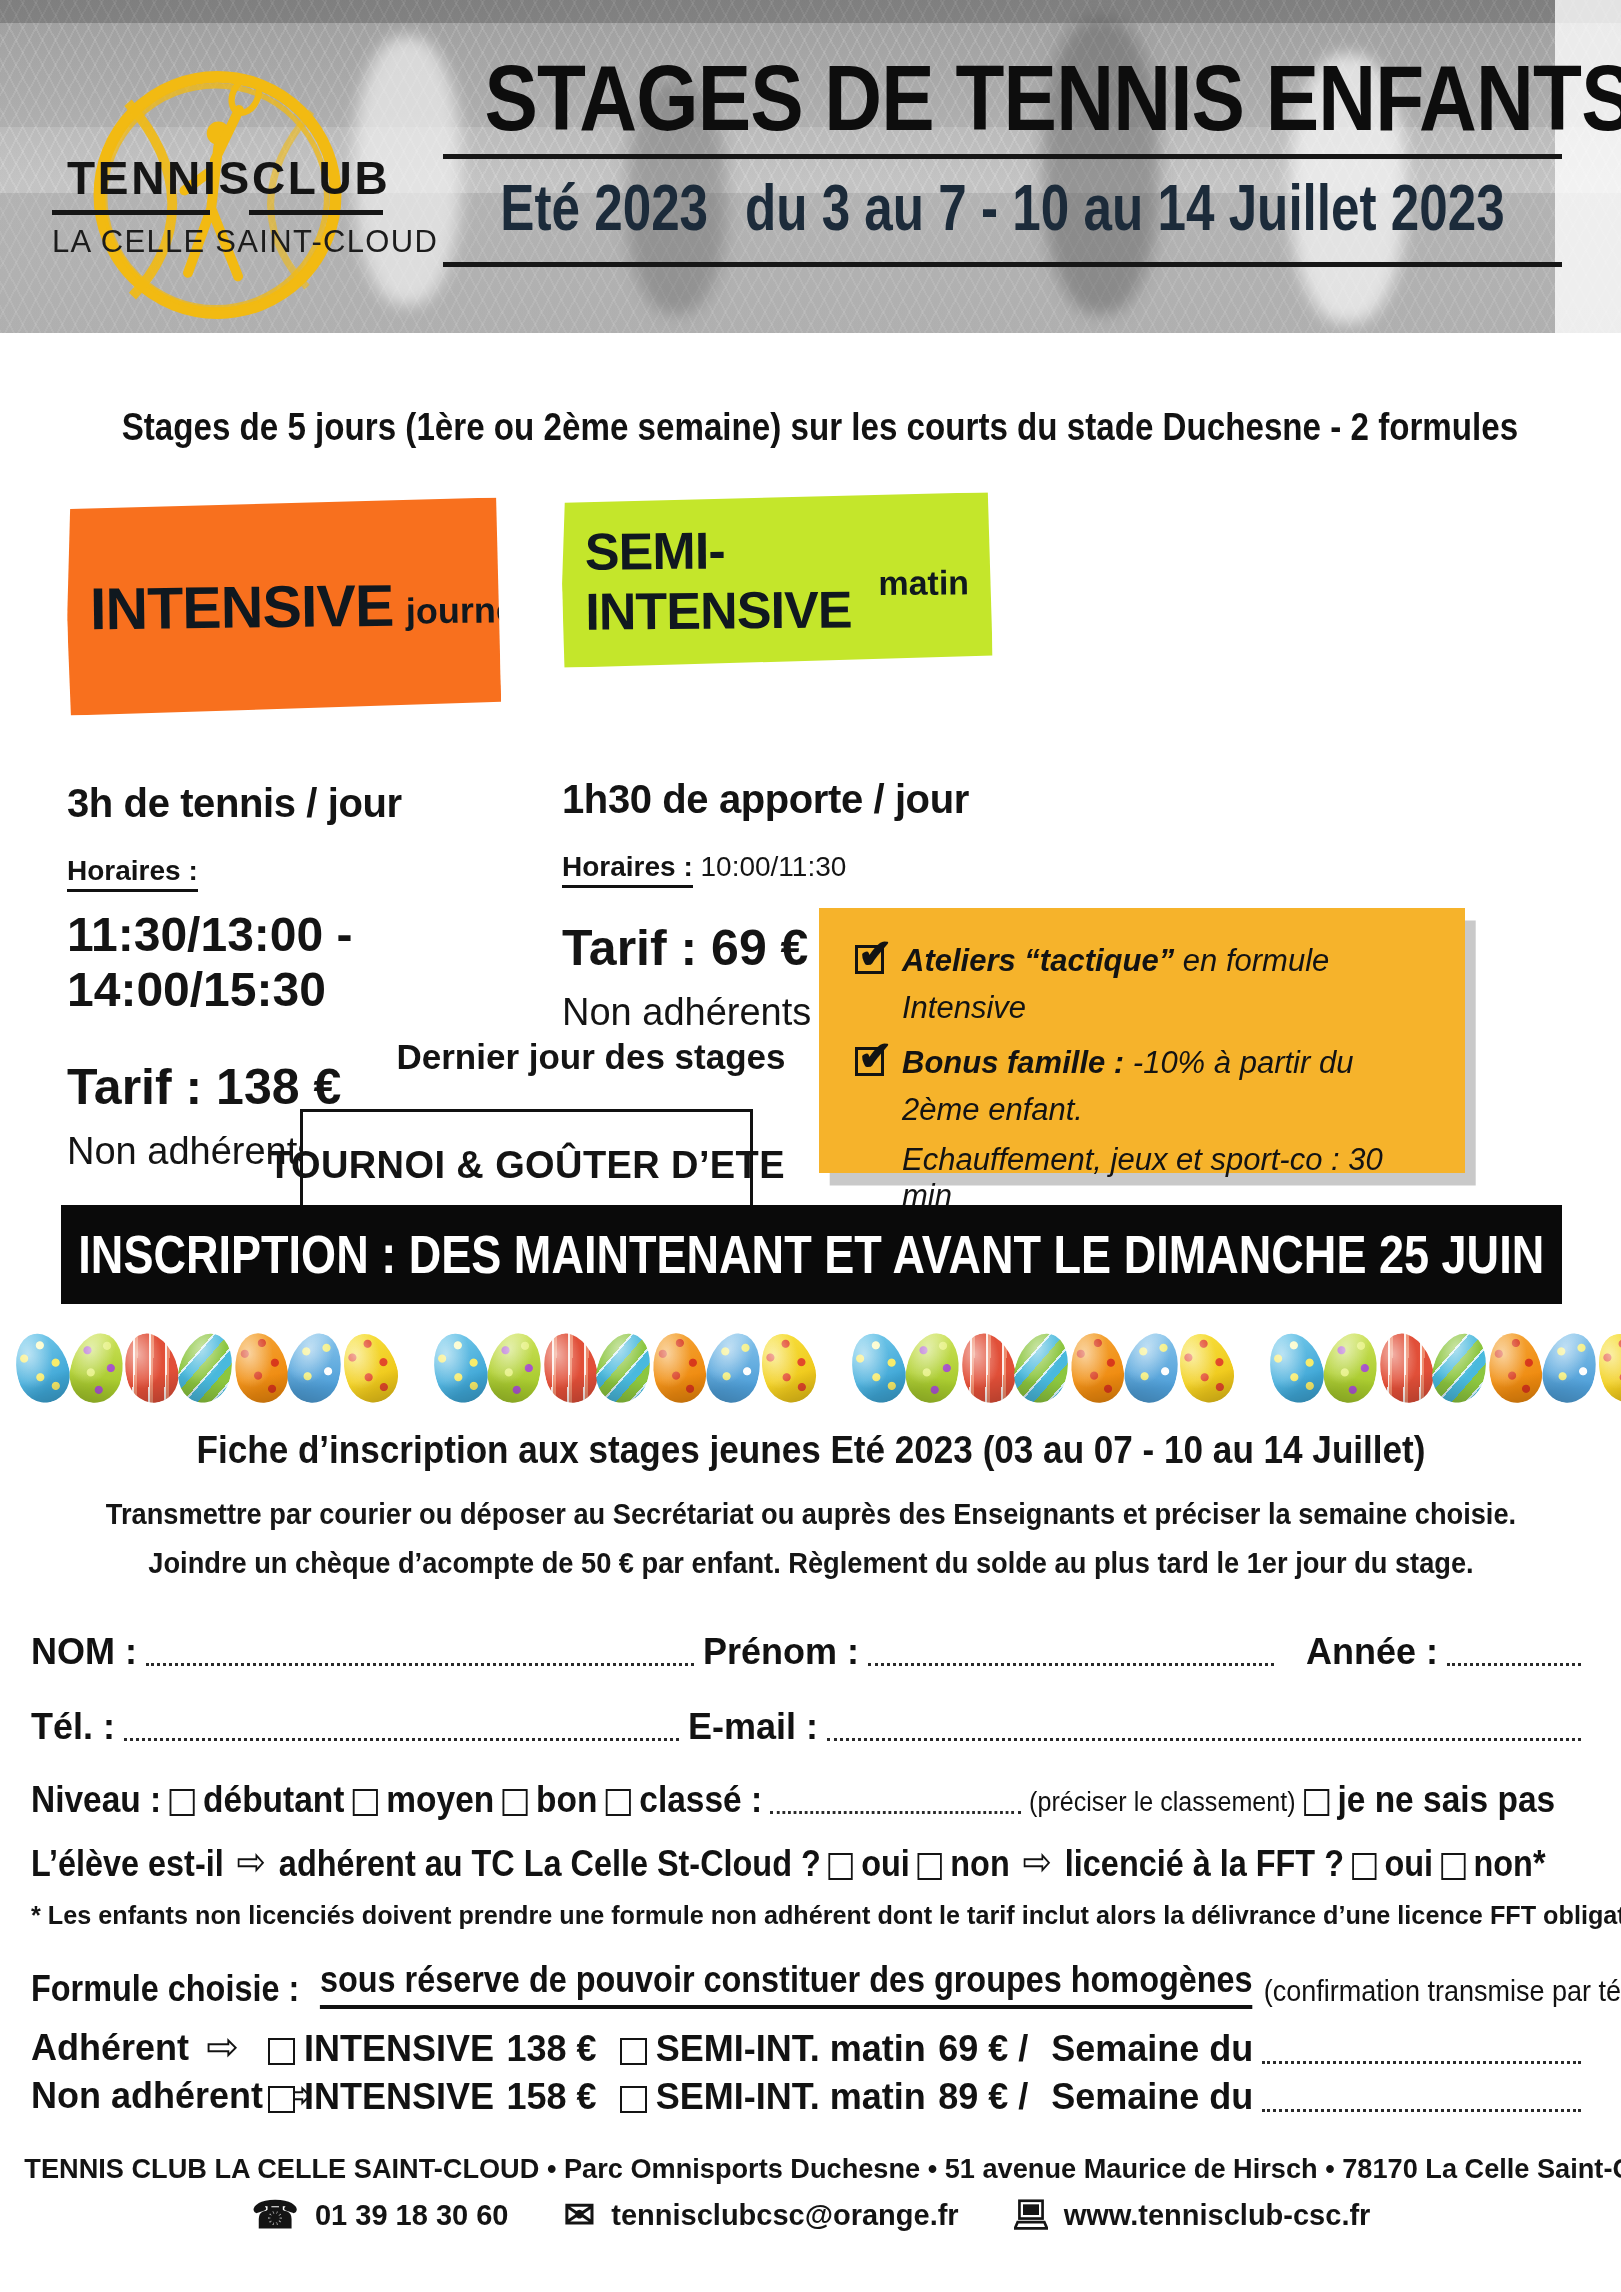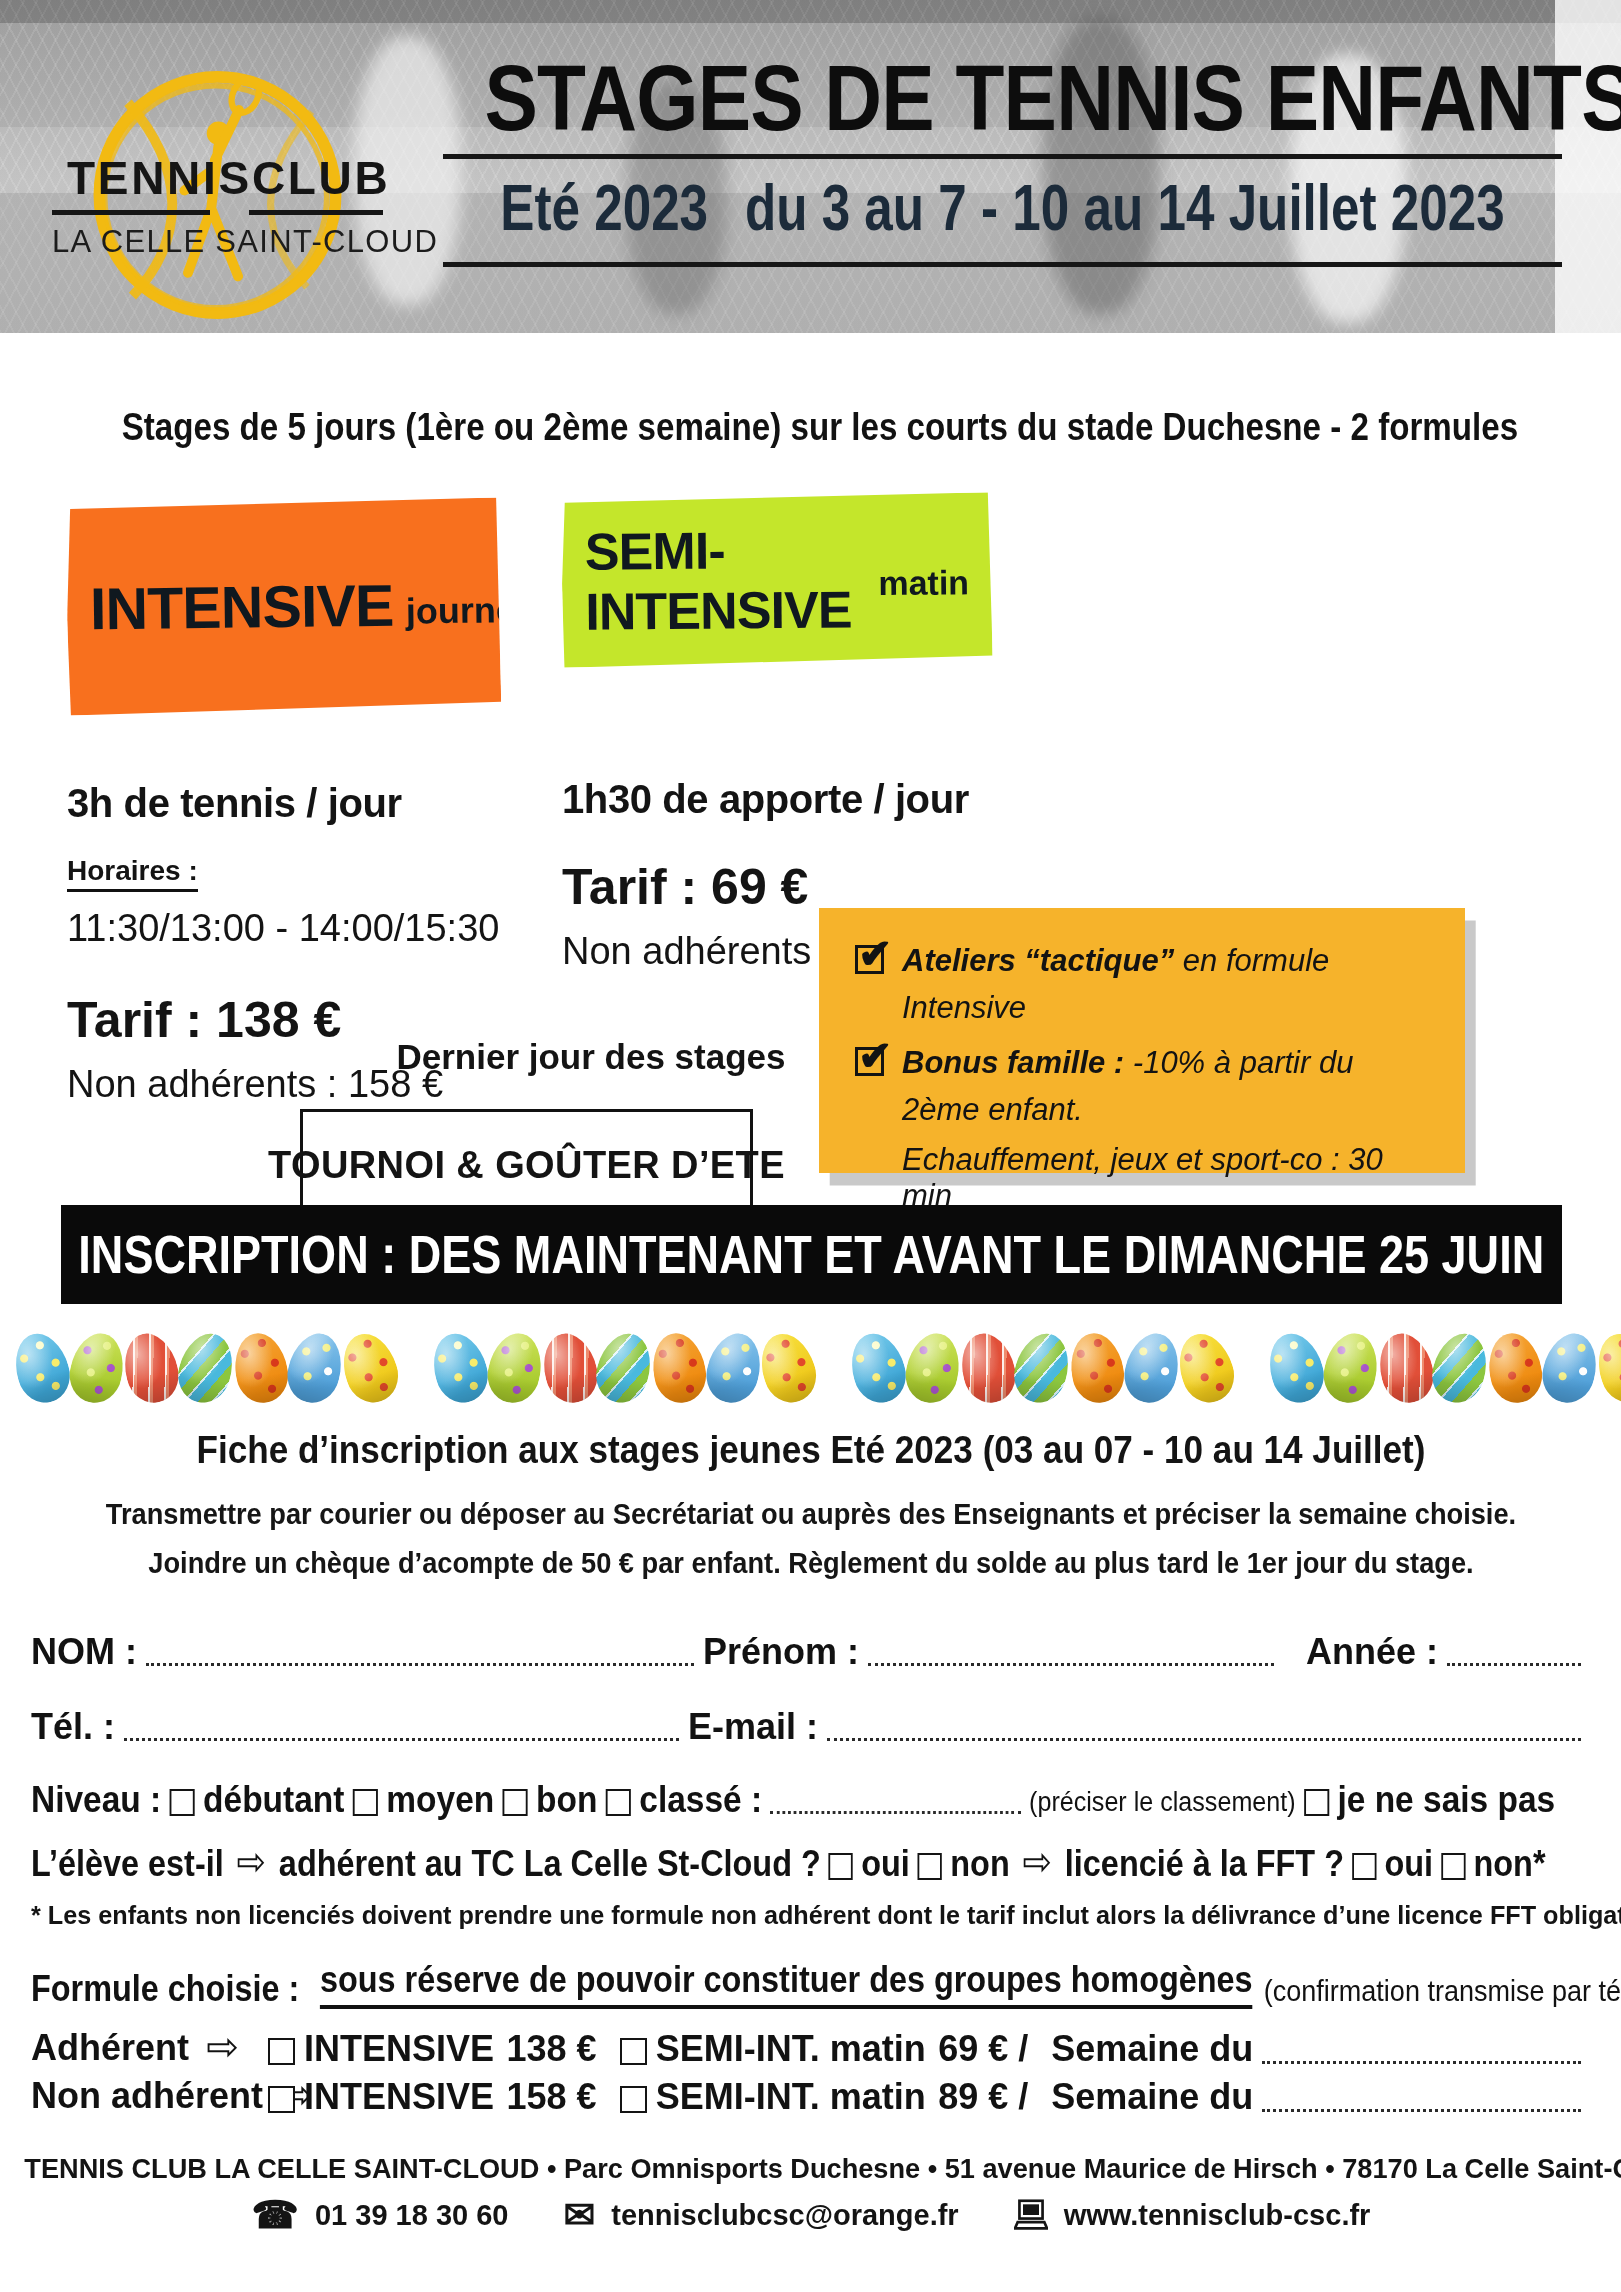--- a/index.html
+++ b/index.html
@@ -57,21 +57,21 @@
       clip-path:polygon(.8% 4%,99.2% 0%,100% 95%,.4% 100%,0 52%);}
   .tag-semi .big{font-size:52px;} .tag-semi .small{font-size:34px;margin-top:9px;}
 
   
   .col-left{position:absolute;left:67px;top:781px;width:475px;}
   .col-right{position:absolute;left:562px;top:777px;width:502px;}
   .h-line{font-size:40px;font-weight:800;letter-spacing:-0.4px;}
   .horaires{margin-top:29px;font-size:28px;font-weight:700;}
   .horaires .u{border-bottom:3.6px solid #111;padding-bottom:2.7px;}
   .horaires .plain{font-weight:500;}
-  .times{margin-top:19.7px;font-size:38px;font-weight:400;}
+  .times{margin-top:19.7px;font-size:48px;font-weight:700;}
   .note{margin-top:16px;font-size:27px;font-weight:700;line-height:1.3;}
   .tarif{margin-top:41px;font-size:50px;font-weight:700;}
   .tarif-r{margin-top:36px;font-size:50px;font-weight:700;}
   .nonadh{margin-top:14.3px;font-size:38px;font-weight:500;}
 
   
   .bonus{position:absolute;left:819px;top:908px;width:646px;height:265px;background:#F6B32B;
          box-shadow:10.7px 12.5px 0 #c9c9c9;padding:30px 32px 0 36px;font-style:italic;}
   .bonus-item{display:flex;gap:18px;margin-bottom:9px;}
   .bonus-cb{position:relative;flex:none;width:29px;height:29px;border:3.6px solid #131313;margin-top:7.2px;}
@@ -256,20 +256,23 @@
     <div class="horaires">
       <span class="u">Horaires :</span>
     </div>
     <div class="times">11:30/13:00 - 14:00/15:30</div>
     <div class="tarif">Tarif : 138 €</div>
     <div class="nonadh">Non adhérents : 158 €</div>
   </div>
 
   <div class="col-right">
     <div class="h-line">1h30 de apporte / jour</div>
+    <div class="horaires">
+      <span class="u">Horaires :</span><span class="plain"> 10:00/11:30</span>
+    </div>
     <div class="tarif-r">Tarif : 69 €</div>
     <div class="nonadh">Non adhérents : 89 €</div>
   </div>
 
   <div class="bonus">
     <div class="bonus-item">
       <span class="bonus-cb"></span>
       <span class="bonus-txt"><b>Ateliers “tactique”</b><span> en formule Intensive</span></span>
     </div>
     <div class="bonus-item">

